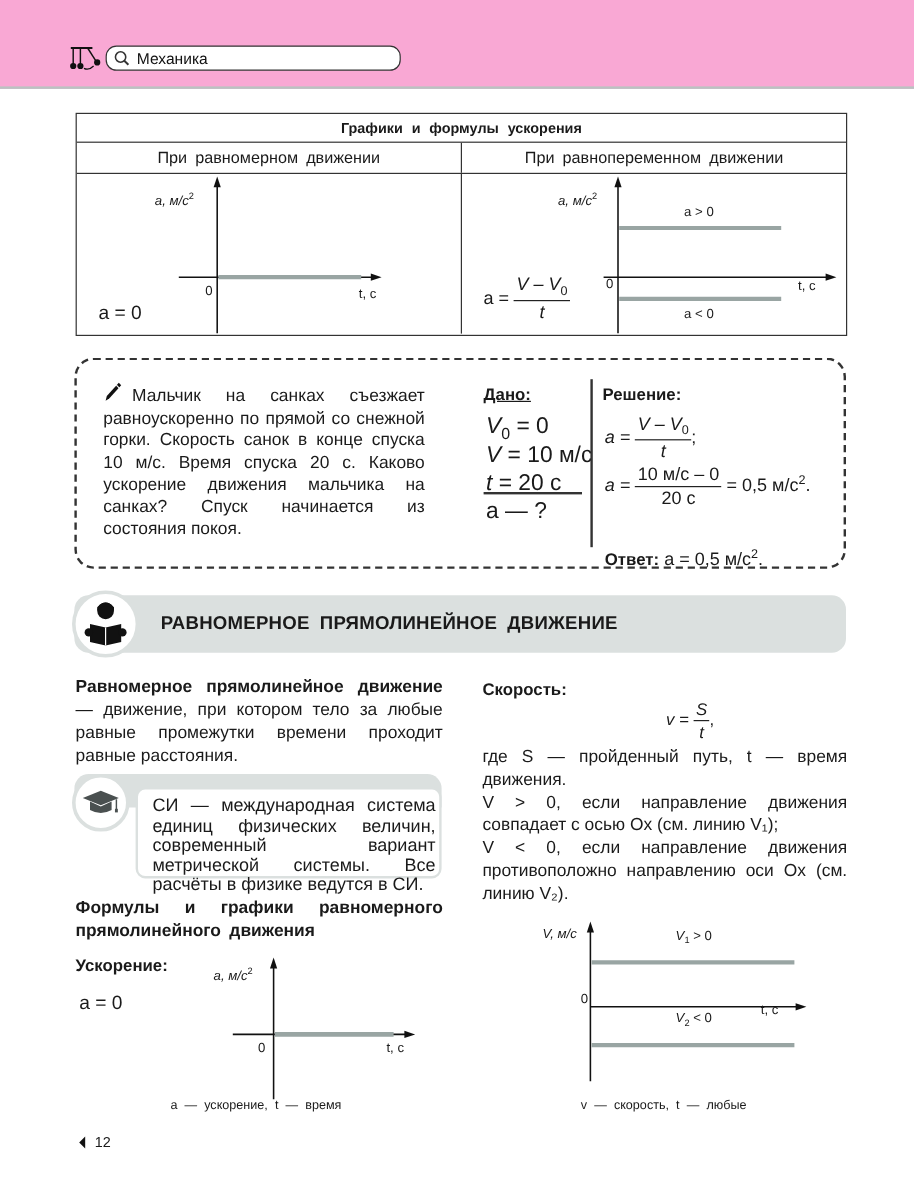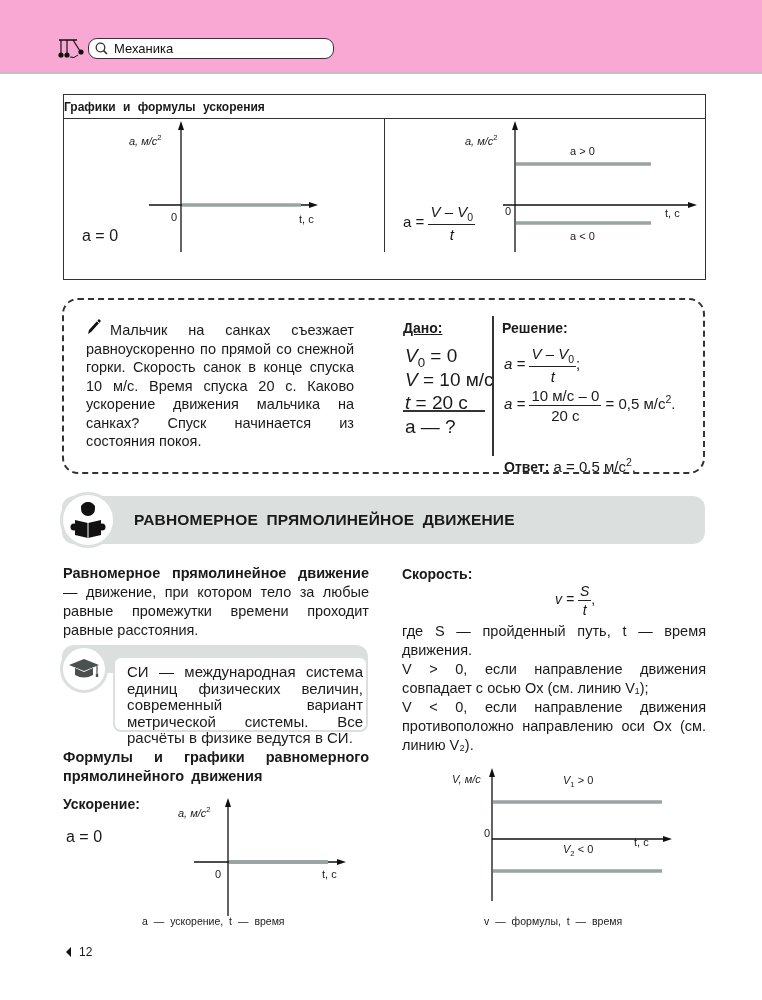--- a/index.html
+++ b/index.html
@@ -5,21 +5,21 @@
   * { box-sizing: border-box; margin: 0; padding: 0; }
   html, body { width: 762px; height: 1000px; background: #ffffff; overflow: hidden; }
   body { font-family: "Liberation Sans", sans-serif; color: #1a1a1a; position: relative; }
 
   .topbar { position: absolute; left: 0; top: 0; width: 762px; height: 74px; background: #f9a8d4; border-bottom: 2px solid #b9c3c1; }
   .logo { position: absolute; left: 58px; top: 38px; width: 26px; height: 22px; }
   .search { position: absolute; left: 88px; top: 38px; width: 246px; height: 21px; border: 1.5px solid #333; border-radius: 9px; background: #fff; display: flex; align-items: center; padding-left: 6px; }
   .search-text { font-size: 13px; margin-left: 6px; color: #111; }
 
   .table { position: absolute; left: 63px; top: 94px; width: 643px; height: 186px; border: 1.5px solid #333; }
-  .t-title { height: 24px; border-bottom: 1.5px solid #333; font-weight: bold; font-size: 12px; line-height: 24px; word-spacing: 4px; }
+  .t-title { height: 24px; border-bottom: 1.5px solid #333; text-align: center; font-weight: bold; font-size: 12px; line-height: 24px; word-spacing: 4px; }
   .t-cols { display: flex; height: 26px; border-bottom: 1.5px solid #333; }
   .t-col { flex: 1; text-align: center; font-size: 13.5px; line-height: 26px; word-spacing: 3px; }
   .t-col + .t-col { border-left: 1.5px solid #333; }
   .t-body { display: flex; height: 133px; }
   .t-cell { flex: 1; position: relative; }
   .t-cell + .t-cell { border-left: 1.5px solid #333; }
 
   .graph { position: absolute; }
   .lbl { position: absolute; font-size: 11px; white-space: nowrap; }
   .lbl i { font-family: "Liberation Sans", sans-serif; }
@@ -82,20 +82,24 @@
     <svg width="13" height="13" viewBox="0 0 13 13">
       <circle cx="5.5" cy="5.5" r="4.3" stroke="#333" stroke-width="1.3" fill="none"></circle>
       <line x1="8.6" y1="8.6" x2="12" y2="12" stroke="#333" stroke-width="1.6"></line>
     </svg>
     <span class="search-text">Механика</span>
   </div>
 </div>
 
 <div class="table">
   <div class="t-title">Графики и формулы ускорения</div>
+  <div class="t-cols">
+    <div class="t-col">При равномерном движении</div>
+    <div class="t-col">При равнопеременном движении</div>
+  </div>
   <div class="t-body">
     <div class="t-cell">
       <svg class="graph" style="left:80px;top:0;" width="200" height="133">
         <line x1="37" y1="133" x2="37" y2="8" stroke="#111" stroke-width="1.3"></line>
         <polygon points="37,2 34,11 40,11" fill="#111"></polygon>
         <line x1="5" y1="86" x2="168" y2="86" stroke="#111" stroke-width="1.3"></line>
         <polygon points="174,86 165,83 165,89" fill="#111"></polygon>
         <line x1="38" y1="86" x2="157" y2="86" stroke="#99a5a3" stroke-width="3.5"></line>
       </svg>
       <div class="lbl" style="left:65px;top:14px;"><i>a,  м/с</i><sup>2</sup></div>
@@ -227,18 +231,18 @@
   <line x1="12" y1="73" x2="186" y2="73" stroke="#111" stroke-width="1.3"></line>
   <polygon points="192,73 183,70 183,76" fill="#111"></polygon>
   <line x1="13" y1="36" x2="182" y2="36" stroke="#99a5a3" stroke-width="3.5"></line>
   <line x1="13" y1="105" x2="182" y2="105" stroke="#99a5a3" stroke-width="3.5"></line>
 </svg>
 <div class="lbl" style="left:452px;top:773px;"><i>V,  м/с</i></div>
 <div class="lbl" style="left:484px;top:827px;">0</div>
 <div class="lbl" style="left:634px;top:836px;">t,  с</div>
 <div class="lbl" style="left:563px;top:774px;"><i>V</i><sub>1</sub><span>  &gt;  0</span></div>
 <div class="lbl" style="left:563px;top:843px;"><i>V</i><sub>2</sub><span>  &lt;  0</span></div>
-<div class="caption" style="left:484px;top:915px;">v — формулы, t — время</div>
+<div class="caption" style="left:484px;top:915px;">v — скорость, t — любые</div>
 
 <div class="page-num">
   <span class="tri"></span>
   <span>12</span>
 </div>
 
 </body></html>

